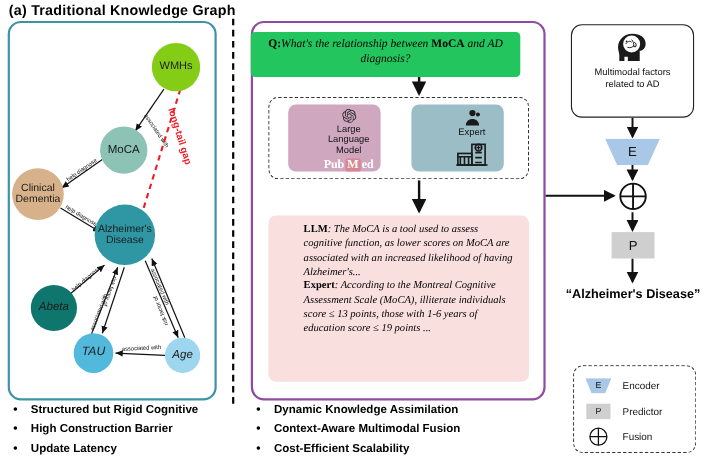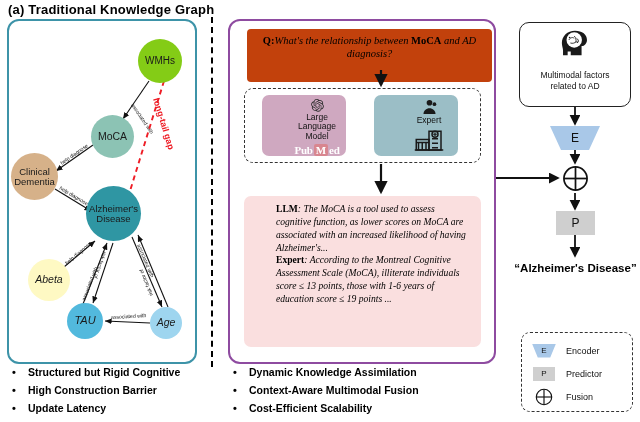--- a/index.html
+++ b/index.html
@@ -60,44 +60,44 @@
     text-align:center;
     color:#1a1a1a;
     line-height:1.05;
   }
   .node span { display:block; }
 
   .n-wmhs    { left:131px; top:20px;  width:44px; height:44px; background:#84cc16; font-size:10px; }
   .n-moca    { left:84px;  top:96px;  width:43px; height:43px; background:#8cc3b4; font-size:10.5px; }
   .n-clinical{ left:4px;   top:134px; width:47px; height:47px; background:#d6b189; font-size:9.5px; }
   .n-ad      { left:79px;  top:167px; width:55px; height:55px; background:#2f96a3; font-size:9.5px; }
-  .n-abeta   { left:21px;  top:240px; width:42px; height:42px; background:#fef9c3; font-size:10.5px; font-style:italic; }
+  .n-abeta   { left:21px;  top:240px; width:42px; height:42px; background:#0f766e; font-size:10.5px; font-style:italic; }
   .n-tau     { left:60px;  top:284px; width:36px; height:36px; background:#52b9dd; font-size:11px; font-style:italic; }
   .n-age     { left:143px; top:288px; width:32px; height:32px; background:#9ed5ef; font-size:10.5px; font-style:italic; }
 
   #kg svg { position:absolute; left:0; top:0; width:190px; height:345px; overflow:visible; }
   .edge-label {
     font-size:5.2px;
     fill:#111;
     font-family:"Liberation Sans", sans-serif;
   }
   .gap-label {
     font-size:9px;
     font-weight:bold;
     fill:#ee1c25;
     font-family:"Liberation Sans", sans-serif;
   }
 
   
   #qbox {
     position:absolute;
-    left:247px; top:29px; width:245px;
-    background:#c2410c;
+    left:228px; top:29px; width:245px;
+    background:#22c55e;
     border-radius:4px;
-    padding:5px 8px 22px 8px;
+    padding:5px 8px 10px 8px;
     font-family:"Liberation Serif", serif;
     font-size:10.5px;
     font-style:italic;
     line-height:1.25;
     text-align:center;
     color:#000;
   }
   #qbox b { font-style:normal; font-weight:bold; }
 
   #dashbox {
@@ -166,21 +166,21 @@
     border:1.3px solid #222;
     border-radius:10px;
     background:#fff;
     display:flex;
     flex-direction:column;
     align-items:center;
     justify-content:flex-start;
     padding-top:6px;
   }
   #mm-label {
-    font-size:8.5px; text-align:center; line-height:1.25; color:#111; margin-top:13px;
+    font-size:8.5px; text-align:center; line-height:1.25; color:#111; margin-top:3px;
   }
 
   #encoder {
     position:absolute;
     left:550px; top:126px; width:50px; height:24px;
   }
   #encoder .trap {
     width:50px; height:24px;
     background:#a9c8e8;
     clip-path:polygon(0 0, 100% 0, 78% 100%, 22% 100%);

